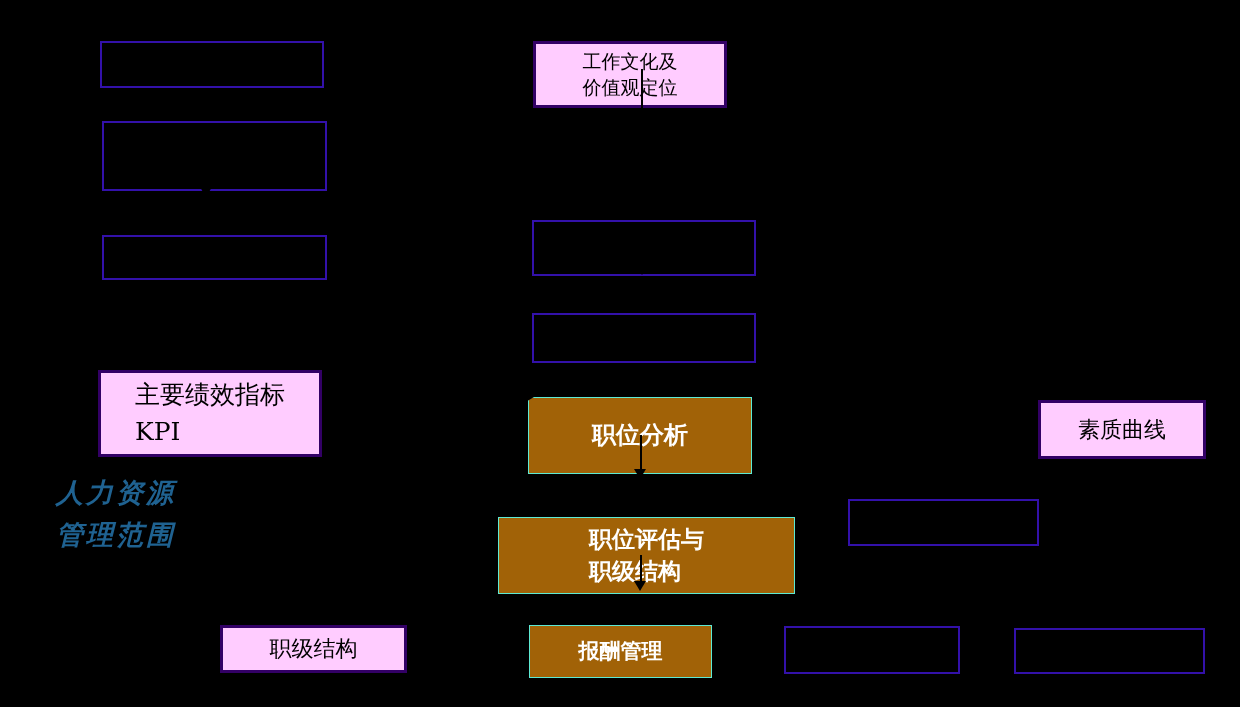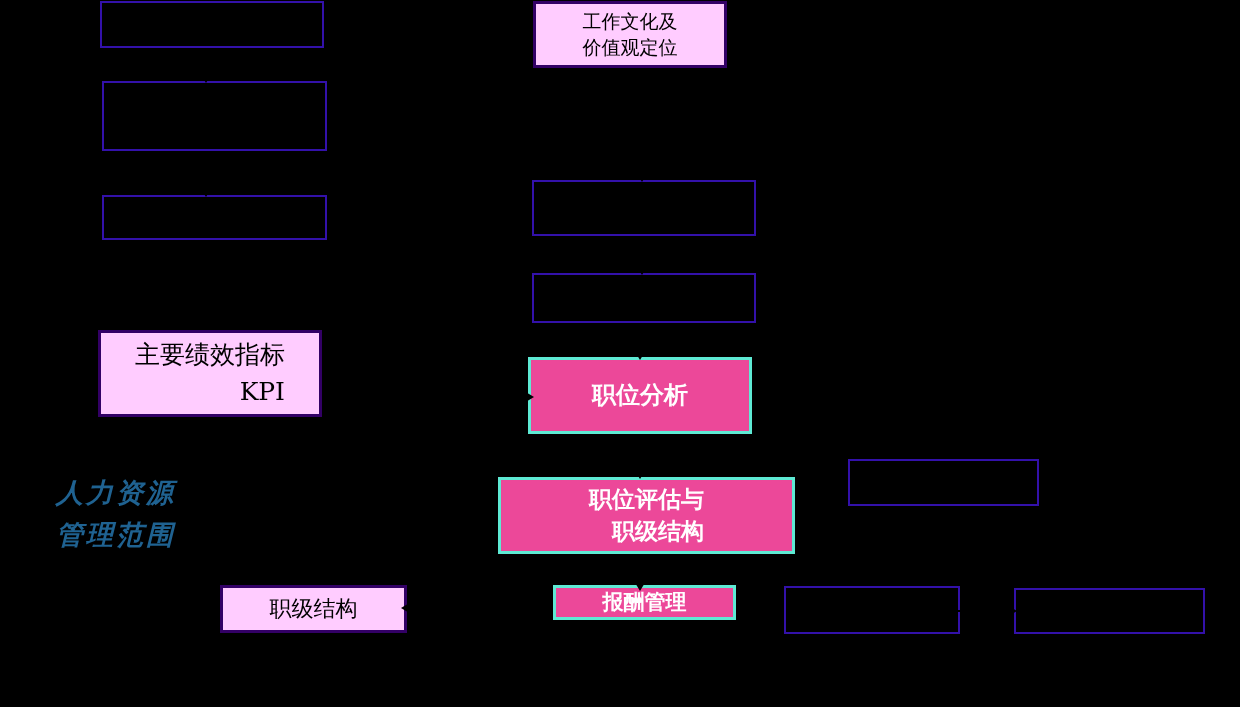--- a/index.html
+++ b/index.html
@@ -4,25 +4,25 @@
 <style>
   html,body { margin:0; padding:0; background:#000; }
   #stage {
     position:relative; width:1240px; height:707px;
     background:#000000; overflow:hidden;
     font-family:"DejaVu Serif", serif;
   }
   .box {
     position:absolute; box-sizing:border-box;
     display:flex; align-items:center; justify-content:center;
-    text-align:right; white-space:pre-line; line-height:1.35;
+    text-align:left; white-space:pre-line; line-height:1.35;margin-top:40px;
   }
   .box.empty  { background:#000000; border:2px solid #3311AA; }
   .box.pink   { background:#FFCCFF; border:3px solid #330066; color:#000; font-family:"DejaVu Serif", serif; }
-  .box.purple { background:#ec4899; border:3px solid #5eead4; color:#FFFFFF; font-weight:bold; font-family:"DejaVu Sans", sans-serif; }
+  .box.purple { background:#a16207; border:1px solid #5eead4; color:#FFFFFF; font-weight:bold; font-family:"DejaVu Sans", sans-serif; }
   .hr-label {
     position:absolute; color:#1F6291; font-style:italic; font-weight:bold;
     font-family:Liberation Sans, sans-serif; font-size:27px; line-height:42px;
     letter-spacing:3px; white-space:pre-line;
   }
   .connector { position:absolute; background:#000000; }
   .ah { position:absolute; width:0; height:0; }
   .ah-down  { border-left:6px solid transparent; border-right:6px solid transparent; border-top:10px solid #000; }
   .ah-right { border-top:6px solid transparent; border-bottom:6px solid transparent; border-left:10px solid #000; }
   .ah-left  { border-top:6px solid transparent; border-bottom:6px solid transparent; border-right:10px solid #000; }
@@ -38,26 +38,27 @@
   <div class="box empty" style="left:532px; top:180px; width:224px; height:56px;"></div>
   <div class="box empty" style="left:532px; top:273px; width:224px; height:50px;"></div>
   <div class="box empty" style="left:848px; top:459px; width:191px; height:47px;"></div>
   <div class="box empty" style="left:784px; top:586px; width:176px; height:48px;"></div>
   <div class="box empty" style="left:1014px; top:588px; width:191px; height:46px;"></div>
 
   <div class="box pink" style="left:533px; top:1px; width:194px; height:67px; font-size:19px;">工作文化及
 价值观定位</div>
   <div class="box pink" style="left:98px; top:330px; width:224px; height:87px; font-size:25px; line-height:1.45;">主要绩效指标
 KPI</div>
+  <div class="box pink" style="left:1038px; top:360px; width:168px; height:59px; font-size:22px;">素质曲线</div>
   <div class="box pink" style="left:220px; top:585px; width:187px; height:48px; font-size:22px;">职级结构</div>
 
   <div class="box purple" style="left:528px; top:357px; width:224px; height:77px; font-size:24px;">职位分析</div>
   <div class="box purple" style="left:498px; top:477px; width:297px; height:77px; font-size:23px;">职位评估与
 职级结构</div>
-  <div class="box purple" style="left:553px; top:585px; width:183px; height:35px; font-size:21px;">报酬管理</div>
+  <div class="box purple" style="left:529px; top:585px; width:183px; height:53px; font-size:21px;">报酬管理</div>
 
   <div class="hr-label" style="left:56px; top:472px; width:190px;">人力资源
 管理范围</div>
 
   <div class="connector" style="left:641px; top:69px;  width:2px; height:104px;"></div>
   <div class="ah ah-down" style="left:636px; top:172px;"></div>
 
   <div class="connector" style="left:641px; top:237px; width:2px; height:30px;"></div>
   <div class="ah ah-down" style="left:636px; top:265px;"></div>
 

